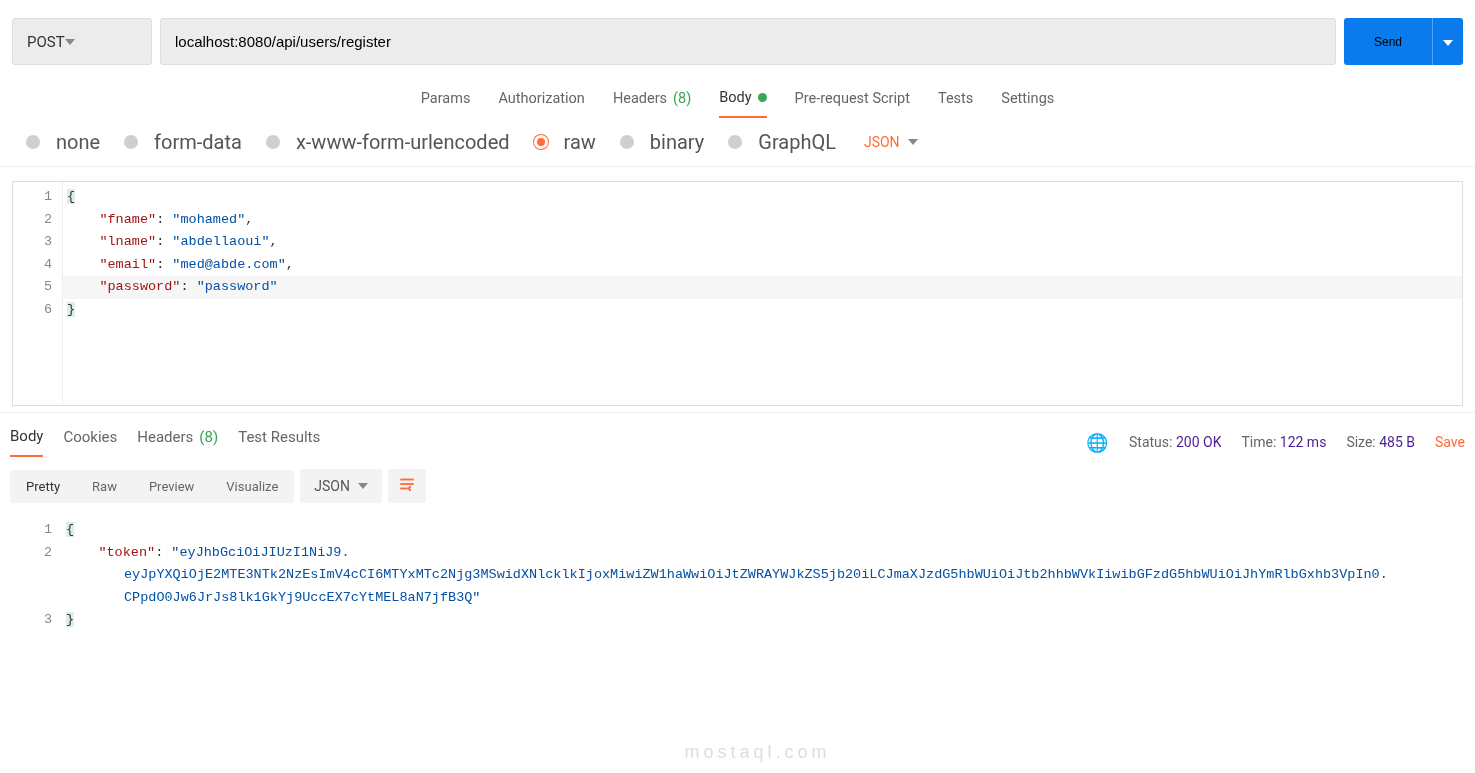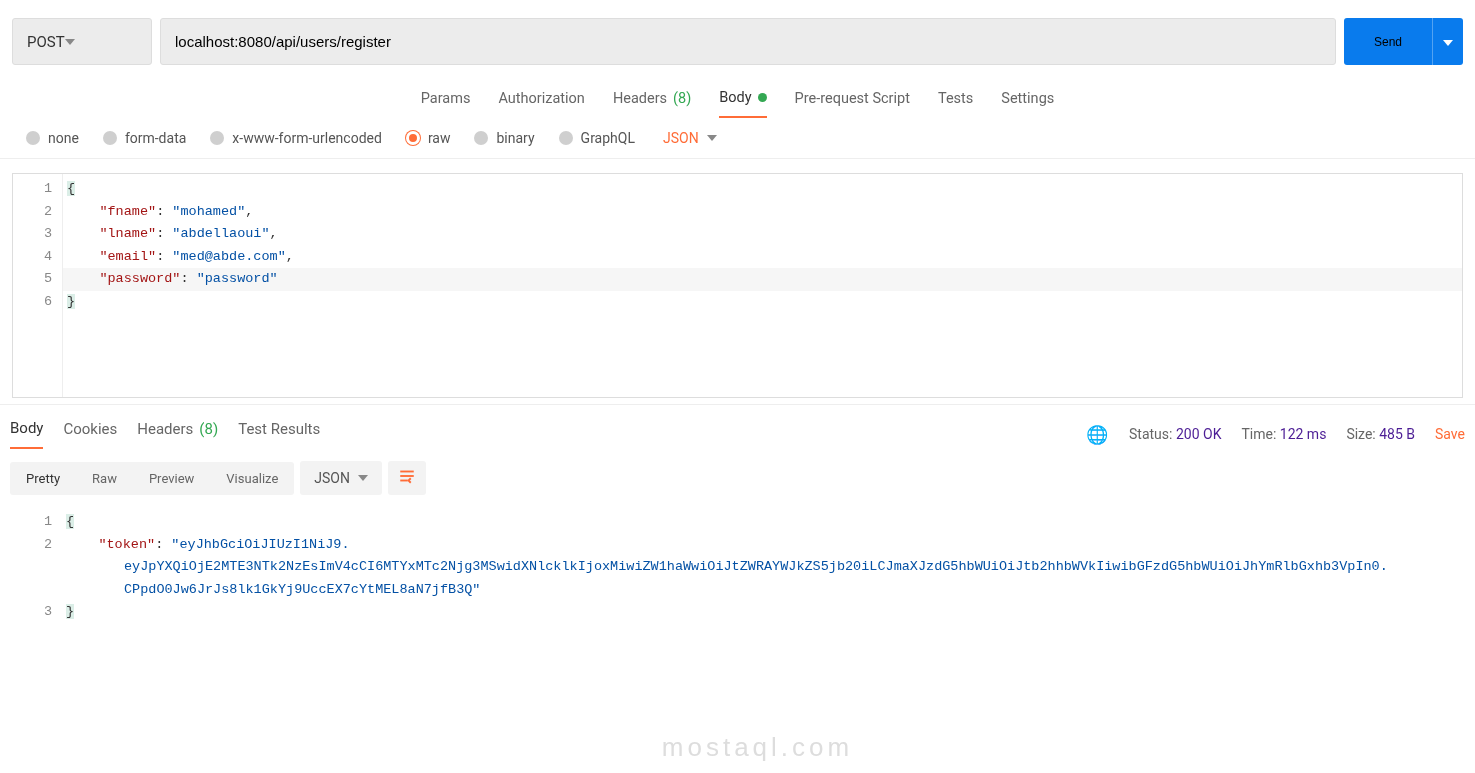--- a/index.html
+++ b/index.html
@@ -98,23 +98,23 @@
     display: flex;
     gap: 24px;
     padding: 12px 26px;
     align-items: center;
     border-bottom: 1px solid #eee;
     color: #555;
   }
   .radio-item {
     display: flex;
     align-items: center;
-    gap: 8px;
-    cursor: pointer;
-    font-size: 14px;
+    gap: 16px;
+    cursor: pointer;
+    font-size: 20px;
     text-align: right;
   }
   .radio-circle {
     width: 14px; height: 14px; border-radius: 50%;
     background: #cfcfcf;
   }
   .radio-circle.checked {
     background: #ff6c37;
     box-shadow: inset 0 0 0 3px #fff, 0 0 0 1px #ff6c37;
   }
@@ -267,21 +267,21 @@
     position: absolute;
     left: 50%;
     transform: translateX(-50%);
     bottom: 10px;
     text-align: center;
     color: #ddd;
     font-family: Arial, sans-serif;
     pointer-events: none;
   }
   .watermark .ar { font-size: 58px; line-height: 1; font-weight: bold; letter-spacing: -2px;}
-  .watermark .en { font-size: 26px; letter-spacing: 4px; margin-top: -6px; margin-left: 40px;}
+  .watermark .en { font-size: 18px; letter-spacing: 4px; margin-top: -6px; margin-left: 40px;}
 </style>
 </head>
 <body>
 
 <div class="request-bar">
   <div class="method-select">
     <span>POST</span>
     <span class="caret-down"></span>
   </div>
   <input class="url-input" value="localhost:8080/api/users/register" style="">

